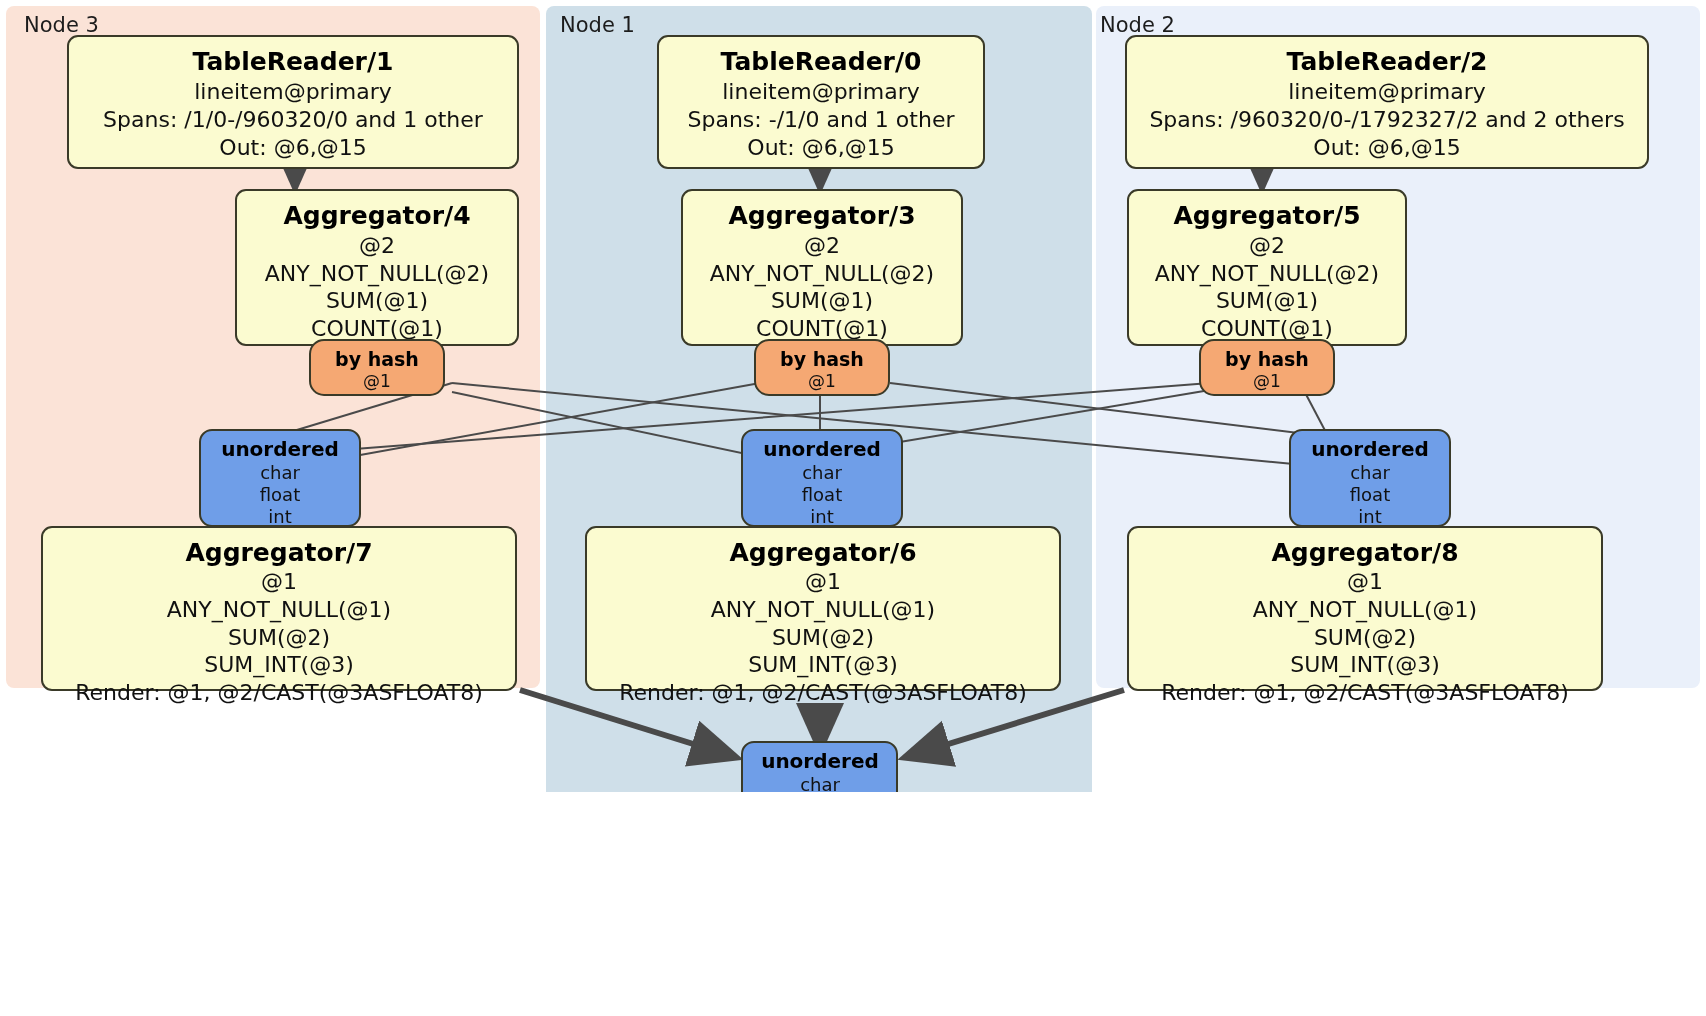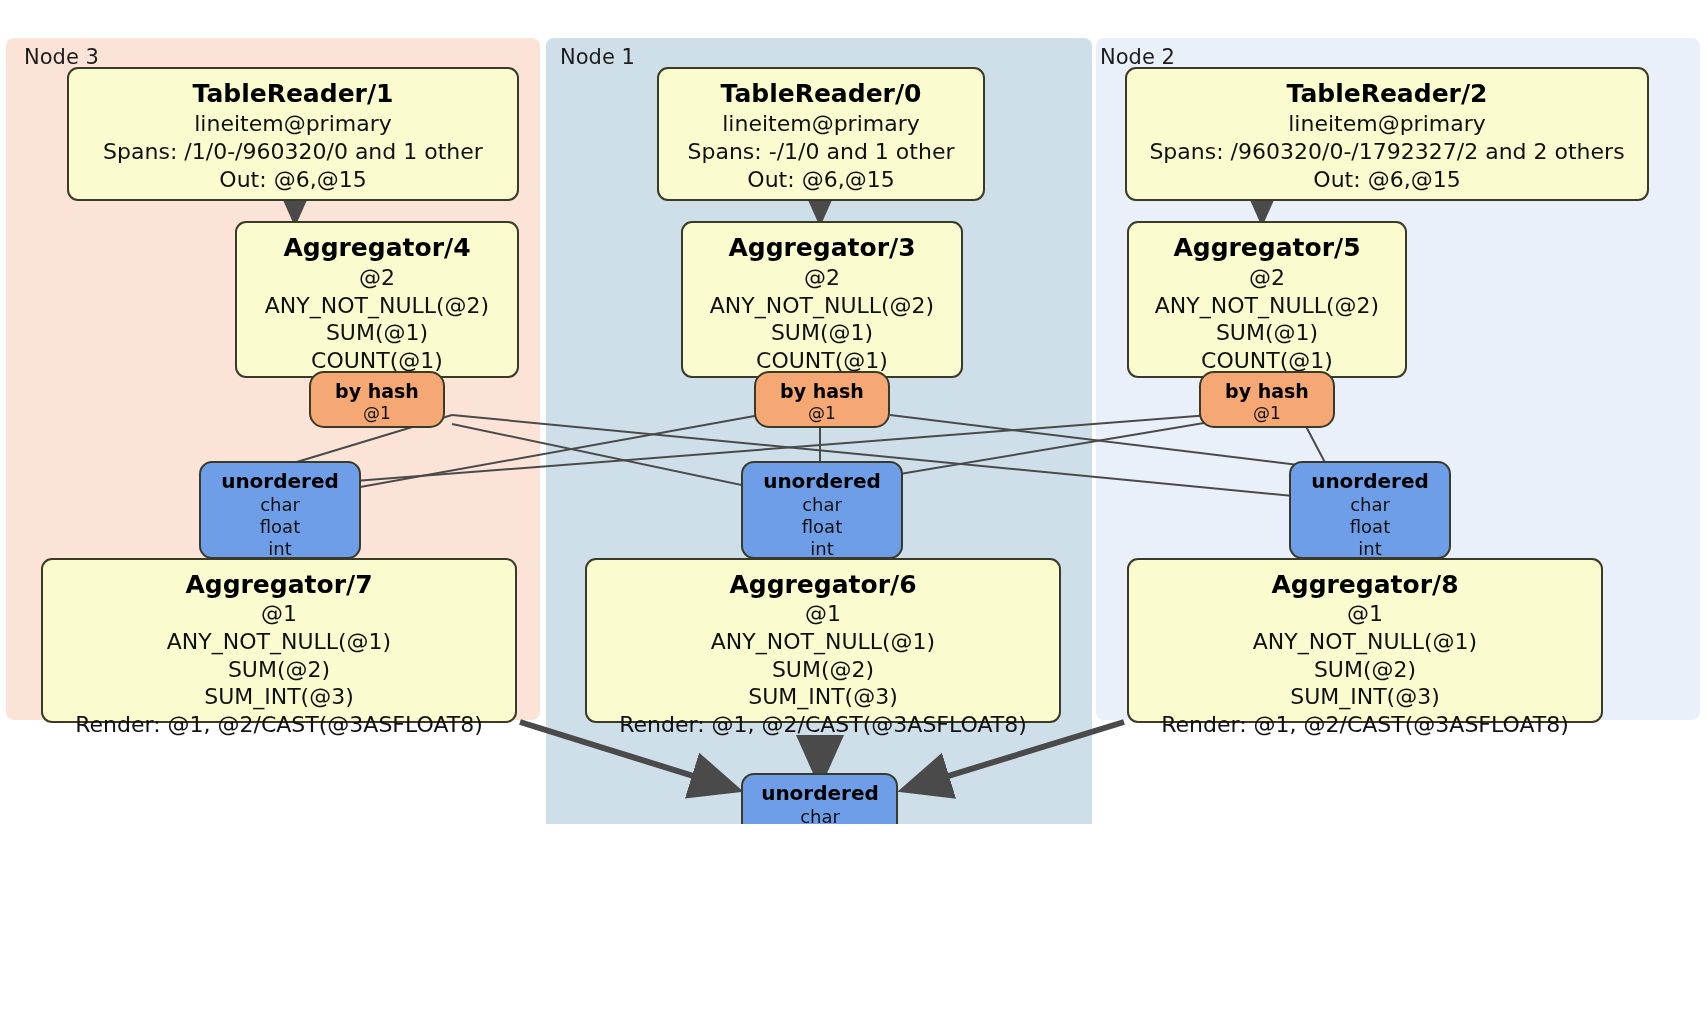--- a/index.html
+++ b/index.html
@@ -7,21 +7,20 @@
     padding: 0;
     background: #ffffff;
   }
   #stage {
     position: relative;
     width: 1706px;
     height: 792px;
     background: #ffffff;
     font-family: "DejaVu Sans", sans-serif;
     overflow: hidden;
-    margin-top: 32px;
   }
   svg#diagram {
     position: absolute;
     left: 0;
     top: 0;
     width: 1706px;
     height: 1016px;
   }
   .panel-label {
     font-family: "DejaVu Sans", sans-serif;

